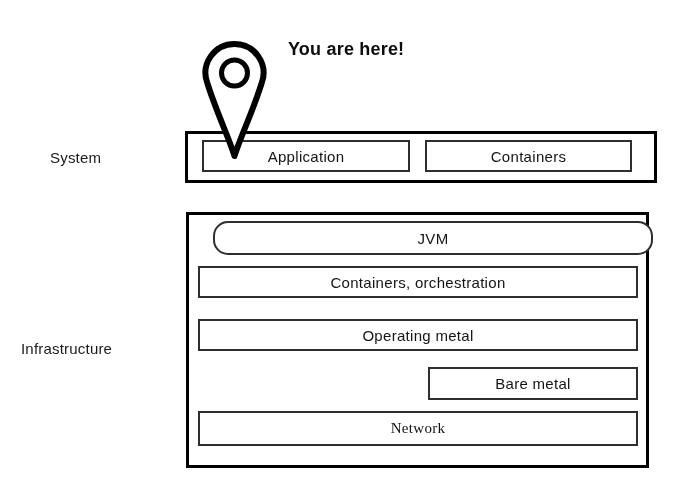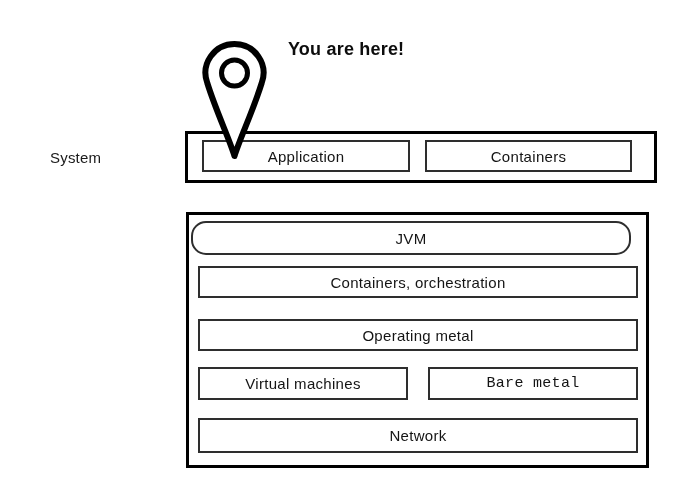--- a/index.html
+++ b/index.html
@@ -64,49 +64,49 @@
     align-items: center;
     justify-content: center;
     font-size: 15px;
     letter-spacing: 0.3px;
     color: #141414;
     white-space: nowrap;
   }
   .box-application { left: 14px;  top: 6px;   width: 208px; height: 32px; }
   .box-persistence { left: 237px; top: 6px;   width: 207px; height: 32px; }
 
-  .box-jvm        { left: 2px;   top: 6px;   width: 440px; height: 34px; border-radius: 15px; }
+  .box-jvm        { left: 24px;   top: 6px;   width: 440px; height: 34px; border-radius: 15px; }
   .box-containers { left: 9px;   top: 51px;  width: 440px; height: 32px; text-align: right; }
   .box-os         { left: 9px;   top: 104px; width: 440px; height: 32px; }
   .box-vm         { left: 9px;   top: 152px; width: 210px; height: 33px; }
-  .box-baremetal  { left: 239px; top: 152px; width: 210px; height: 33px; font-family: Liberation Mono, monospace; }
-  .box-network    { left: 9px;   top: 203px; width: 440px; height: 35px; }
+  .box-baremetal  { left: 239px; top: 152px; width: 210px; height: 33px; }
+  .box-network    { left: 9px;   top: 196px; width: 440px; height: 35px; font-family: Liberation Serif, serif; }
 </style>
 </head>
 <body>
 
 <div class="figure">
 
   <svg class="abs pin-icon" width="75" height="125" viewBox="0 0 75 125" aria-hidden="true">
     <path d="M37.5,121 C32,103 19,76 10.3,48 A29,29 0 1 1 64.7,48 C56,76 43,103 37.5,121 Z" fill="#ffffff" stroke="#000000" stroke-width="6" stroke-linejoin="round"></path>
     <circle cx="37.5" cy="38" r="13" fill="#ffffff" stroke="#000000" stroke-width="5"></circle>
   </svg>
 
   <div class="abs callout-text">You are here!</div>
 
   <div class="abs side-label system-label">System</div>
 
   <div class="abs outer-box system-box">
     <div class="inner-box box-application">Application</div>
     <div class="inner-box box-persistence">Containers</div>
   </div>
 
+  <div class="abs side-label infra-label">Infrastructure</div>
 
   <div class="abs outer-box infra-box">
     <div class="inner-box box-jvm">JVM</div>
     <div class="inner-box box-containers">Containers, orchestration</div>
     <div class="inner-box box-os">Operating metal</div>
-    <div class="inner-box box-vm">Virtual machines</div>
     <div class="inner-box box-baremetal">Bare metal</div>
     <div class="inner-box box-network">Network</div>
   </div>
 
 </div>
 
 </body></html>

